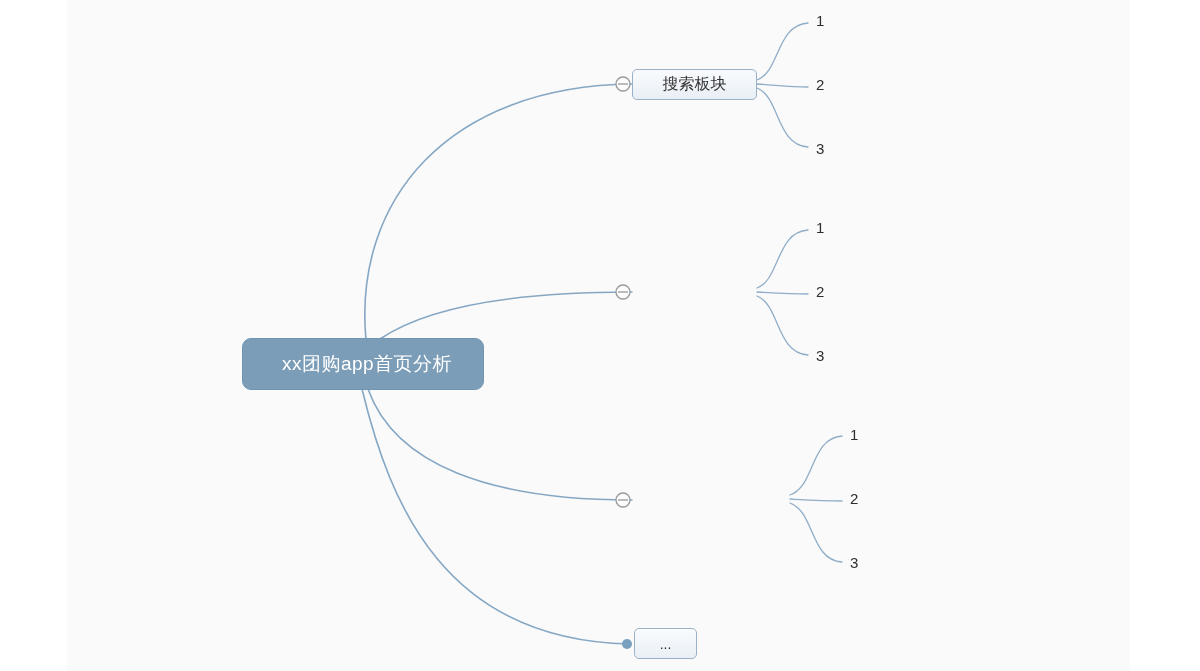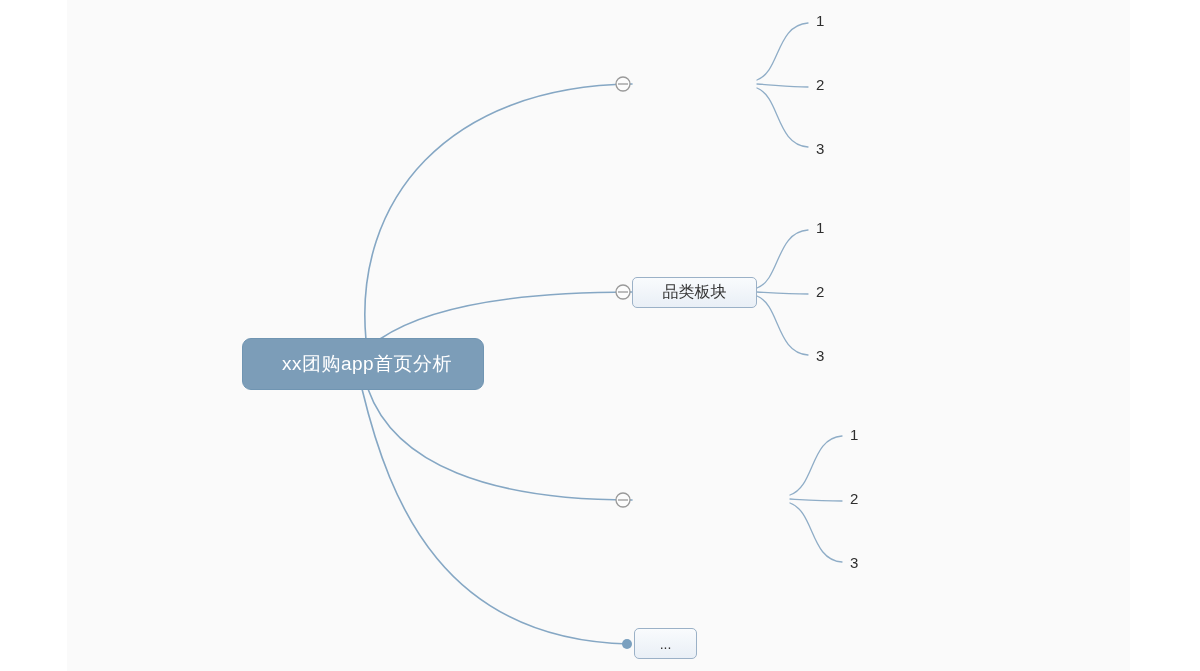--- a/index.html
+++ b/index.html
@@ -118,21 +118,21 @@
     </g>
     <g>
       <circle cx="623" cy="500" r="7" fill="#fcfcfc" stroke="#999999" stroke-width="1.3"></circle>
       <line x1="618" y1="500" x2="628" y2="500" stroke="#999999" stroke-width="1.3"></line>
     </g>
     <circle cx="627" cy="644" r="5" fill="#7aa0bf"></circle>
   </svg>
 
   <div class="root-node">xx团购app首页分析</div>
 
-  <div class="topic-node topic-category">品类板块</div>
+  <div class="topic-node topic-search">搜索板块</div>
   <div class="topic-node topic-more">...</div>
 
   <div class="leaf" style="left:816px; top:13px;">1</div>
   <div class="leaf" style="left:816px; top:77px;">2</div>
   <div class="leaf" style="left:816px; top:141px;">3</div>
 
   <div class="leaf" style="left:816px; top:220px;">1</div>
   <div class="leaf" style="left:816px; top:284px;">2</div>
   <div class="leaf" style="left:816px; top:348px;">3</div>
 

